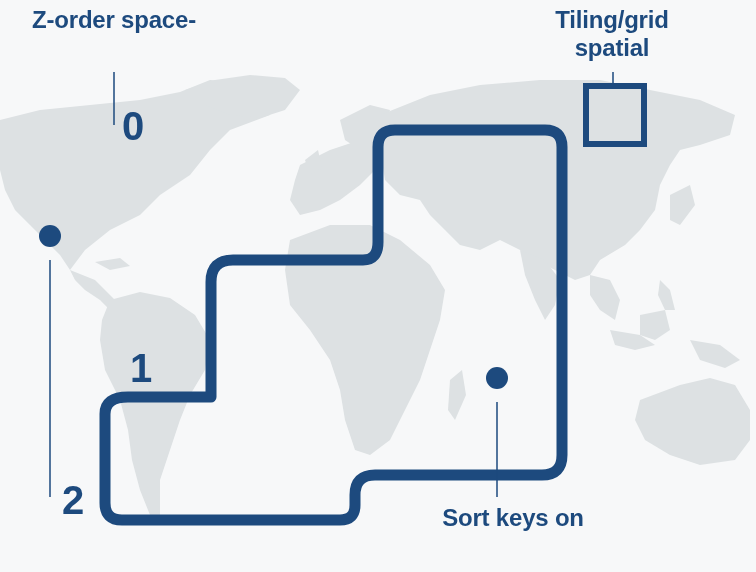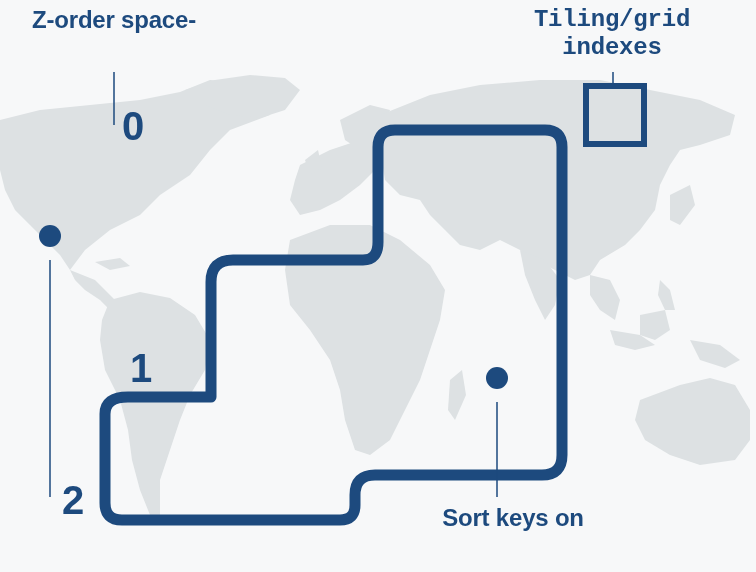--- a/index.html
+++ b/index.html
@@ -53,23 +53,23 @@
     <line x1="497" y1="402" x2="497" y2="497" stroke="#1d4a7e" stroke-width="1.5"></line>
 
     <circle cx="50" cy="236" r="11" fill="#1d4a7e"></circle>
     <circle cx="497" cy="378" r="11" fill="#1d4a7e"></circle>
   </svg>
 
   <div class="label" style="left:0; top:6px; width:228px;">
     <div>Z-order space-</div>
   </div>
 
-  <div class="label" style="left:516px; top:6px; width:192px;font-family:Liberation Mono, monospace;">
+  <div class="label" style="left:516px; top:6px; width:192px;">
     <div>Tiling/grid</div>
-    <div>indexes</div>
+    <div>spatial</div>
   </div>
 
   <div class="label" style="left:340px; top:504px; width:346px;">
     <div>Sort keys on</div>
   </div>
 
   <div class="num" style="left:122px; top:106px;">0</div>
   <div class="num" style="left:130px; top:348px;">1</div>
   <div class="num" style="left:62px; top:480px;">2</div>
 </div>

